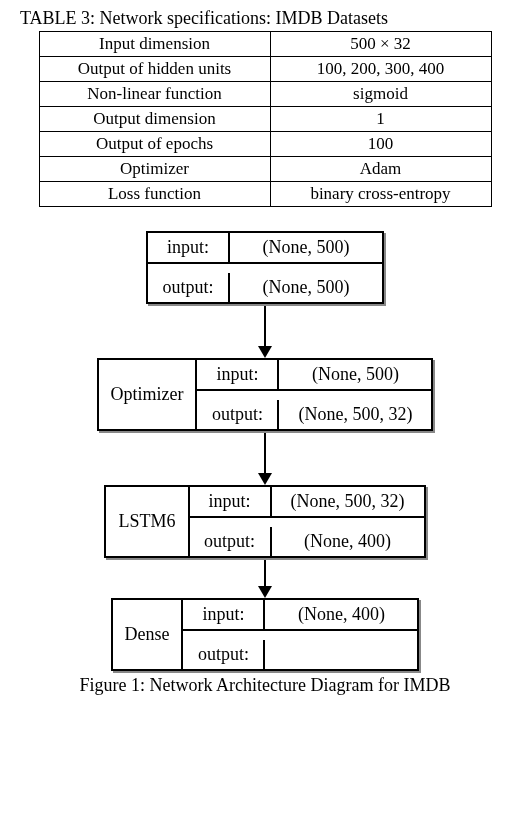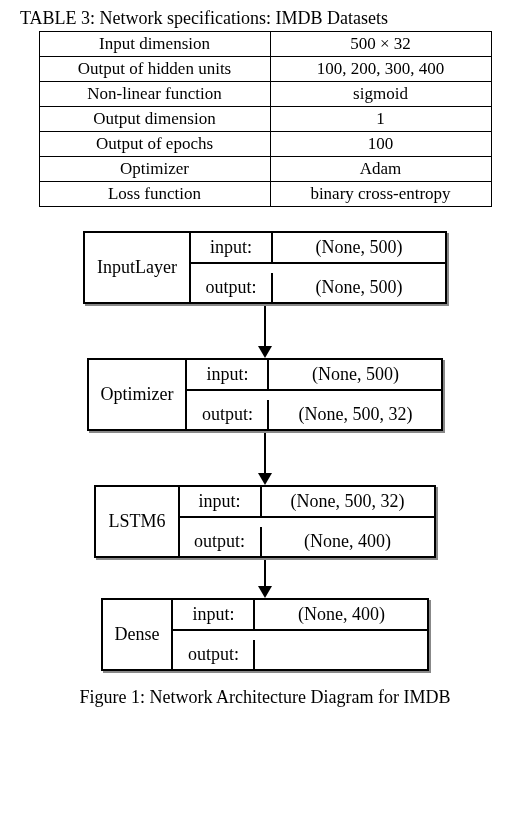--- a/index.html
+++ b/index.html
@@ -19,21 +19,21 @@
     overflow: hidden;
   }
   .caption {
     text-align: left;
     font-size: 18px;
     margin: 0 0 2px 0;
   }
   .figcaption {
     text-align: center;
     font-size: 18px;
-    margin-top: 16px;
+    margin-top: 4px;
     white-space: nowrap;
   }
   table.spec {
     border-collapse: collapse;
     margin: 0 auto 24px auto;
     font-size: 17px;
   }
   table.spec td {
     border: 1px solid #000;
     padding: 1px 10px;
@@ -77,21 +77,21 @@
   .io-row:first-child > div {
     border-bottom: 2px solid #000;
   }
   .io-lbl {
     border-right: 2px solid #000;
     padding: 4px 10px;
     text-align: center;
     min-width: 60px;
   }
   .io-val {
-    padding: 4px 26px;
+    padding: 4px 16px;
     text-align: center;
     min-width: 120px;
     white-space: nowrap;
   }
   .arrow {
     width: 2px;
     background: #000;
     margin: 2px 0;
     position: relative;
     height: 36px;
@@ -145,21 +145,20 @@
     <tr>
       <td class="key">Loss function</td>
       <td class="val">binary cross-entropy</td>
     </tr>
   </tbody>
     </table>
 
   <div class="diagram">
 
     <div class="layer">
-      <div class="name">InputLayer</div>
       <div class="io-col">
         <div class="io-row">
           <div class="io-lbl">input:</div>
           <div class="io-val">(None, 500)</div>
         </div>
         <div class="io-row">
           <div class="io-lbl">output:</div>
           <div class="io-val">(None, 500)</div>
         </div>
       </div>

